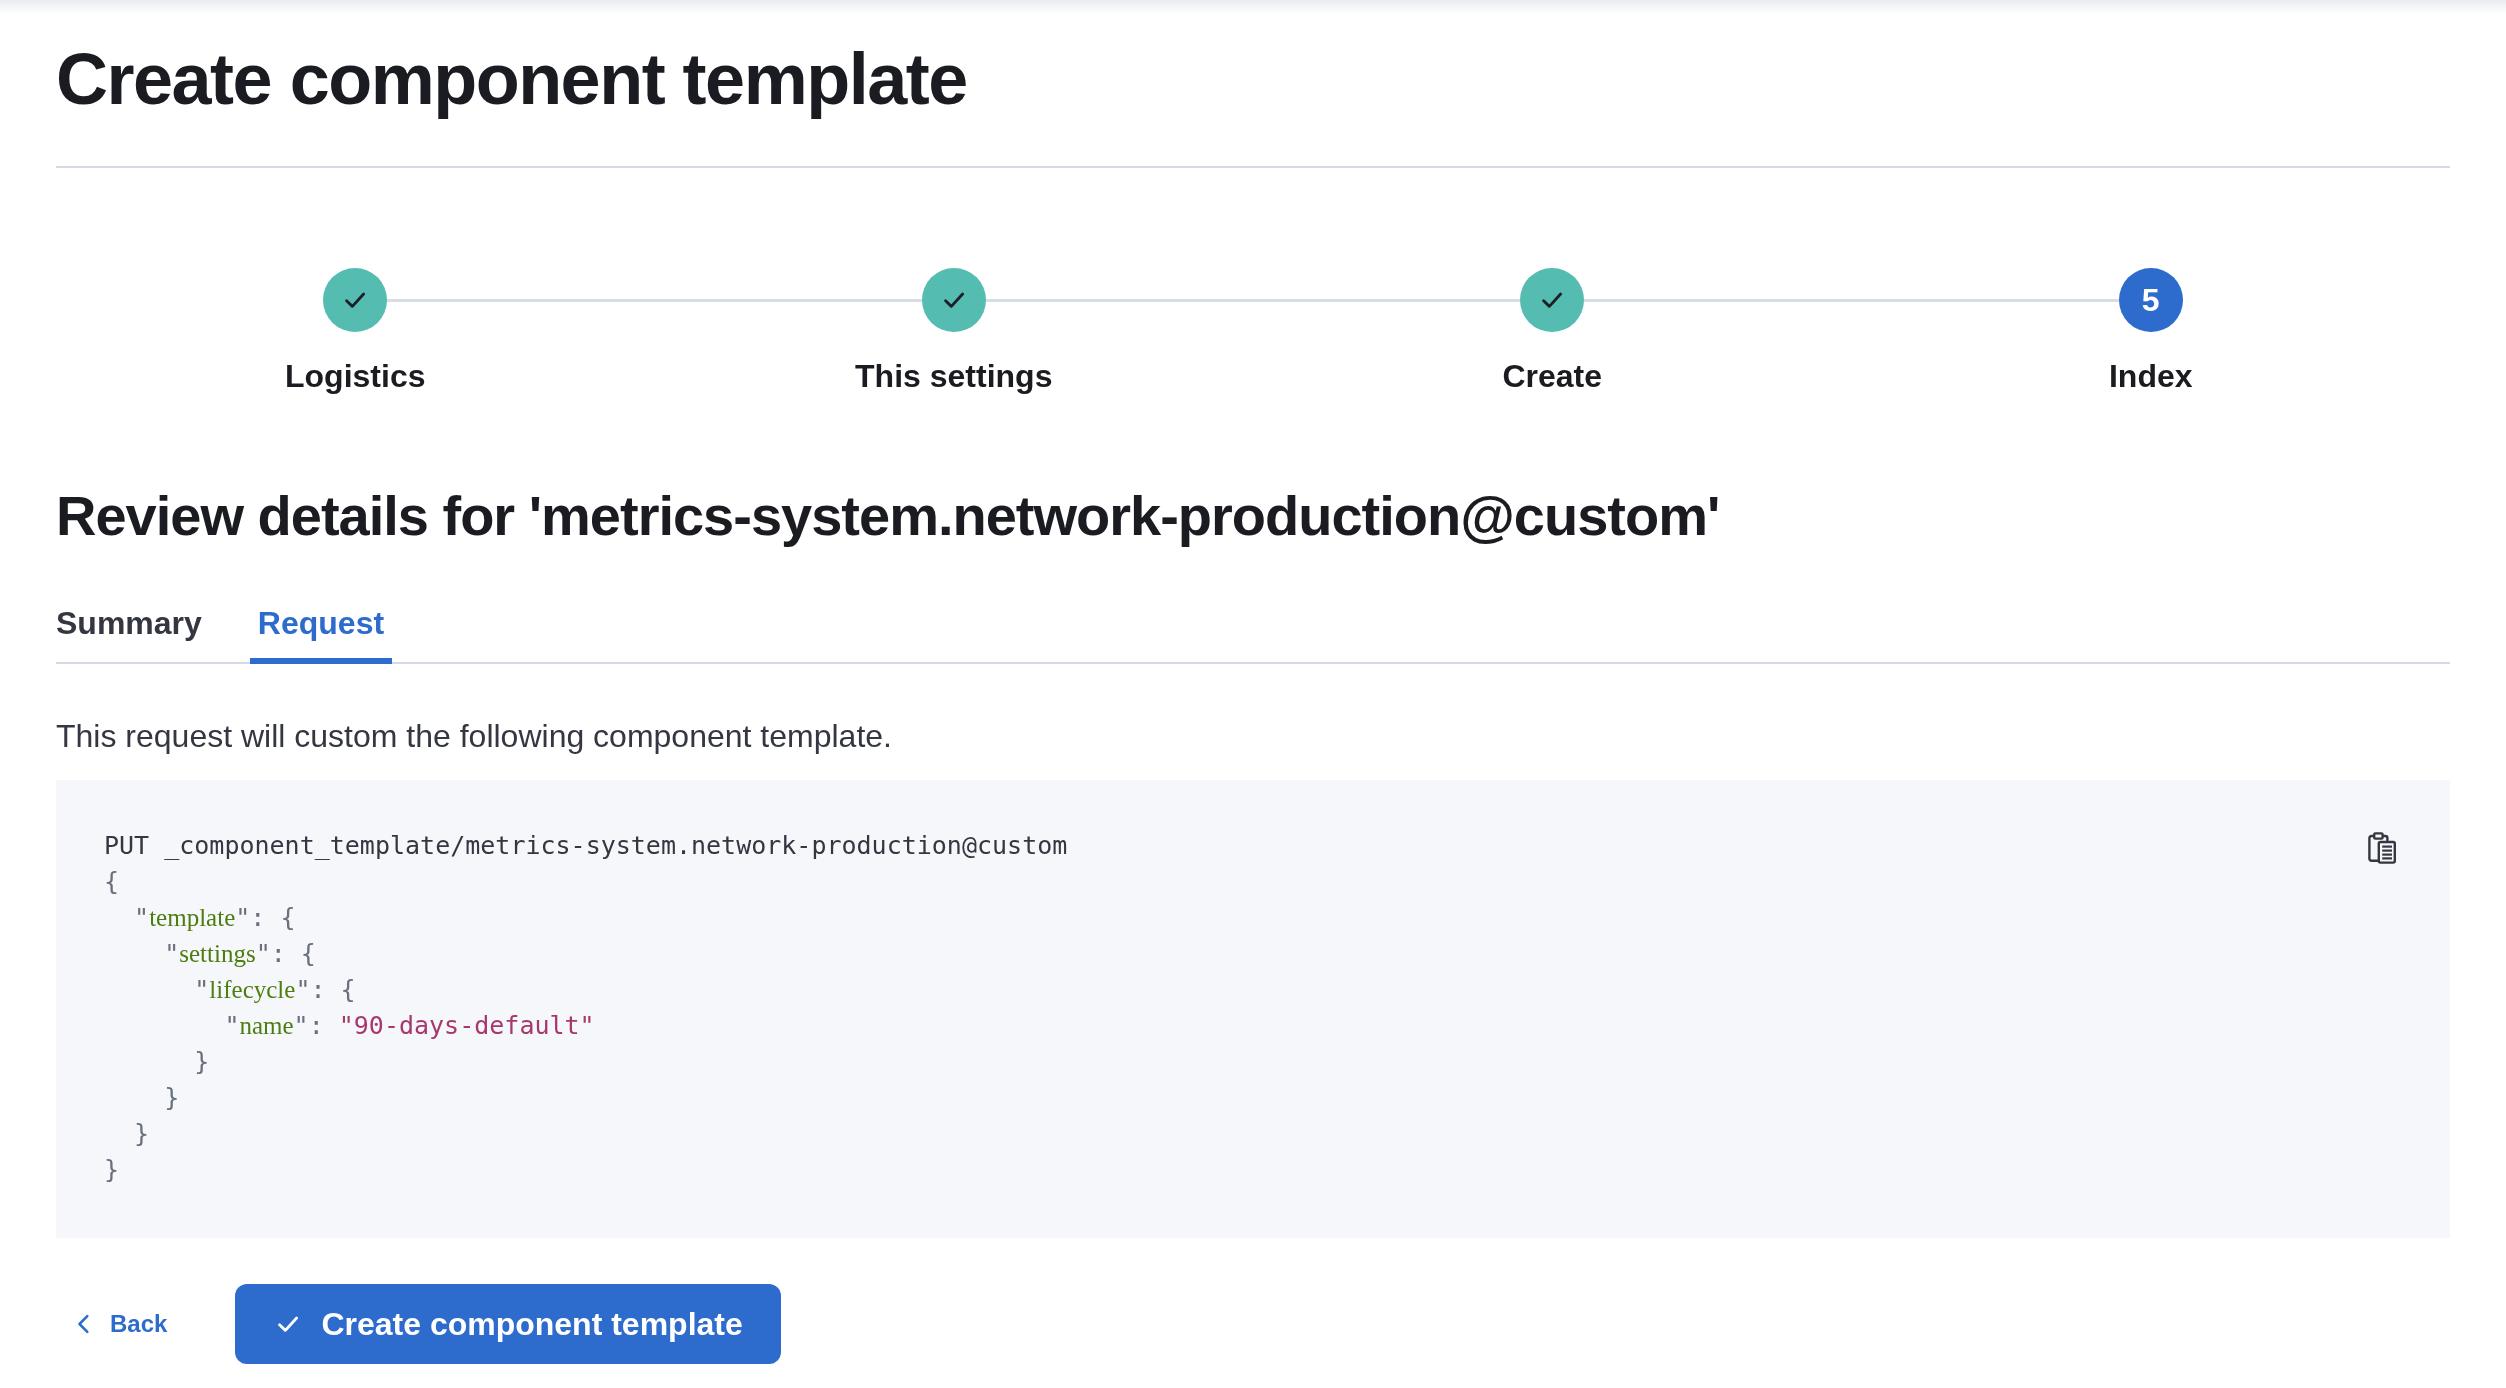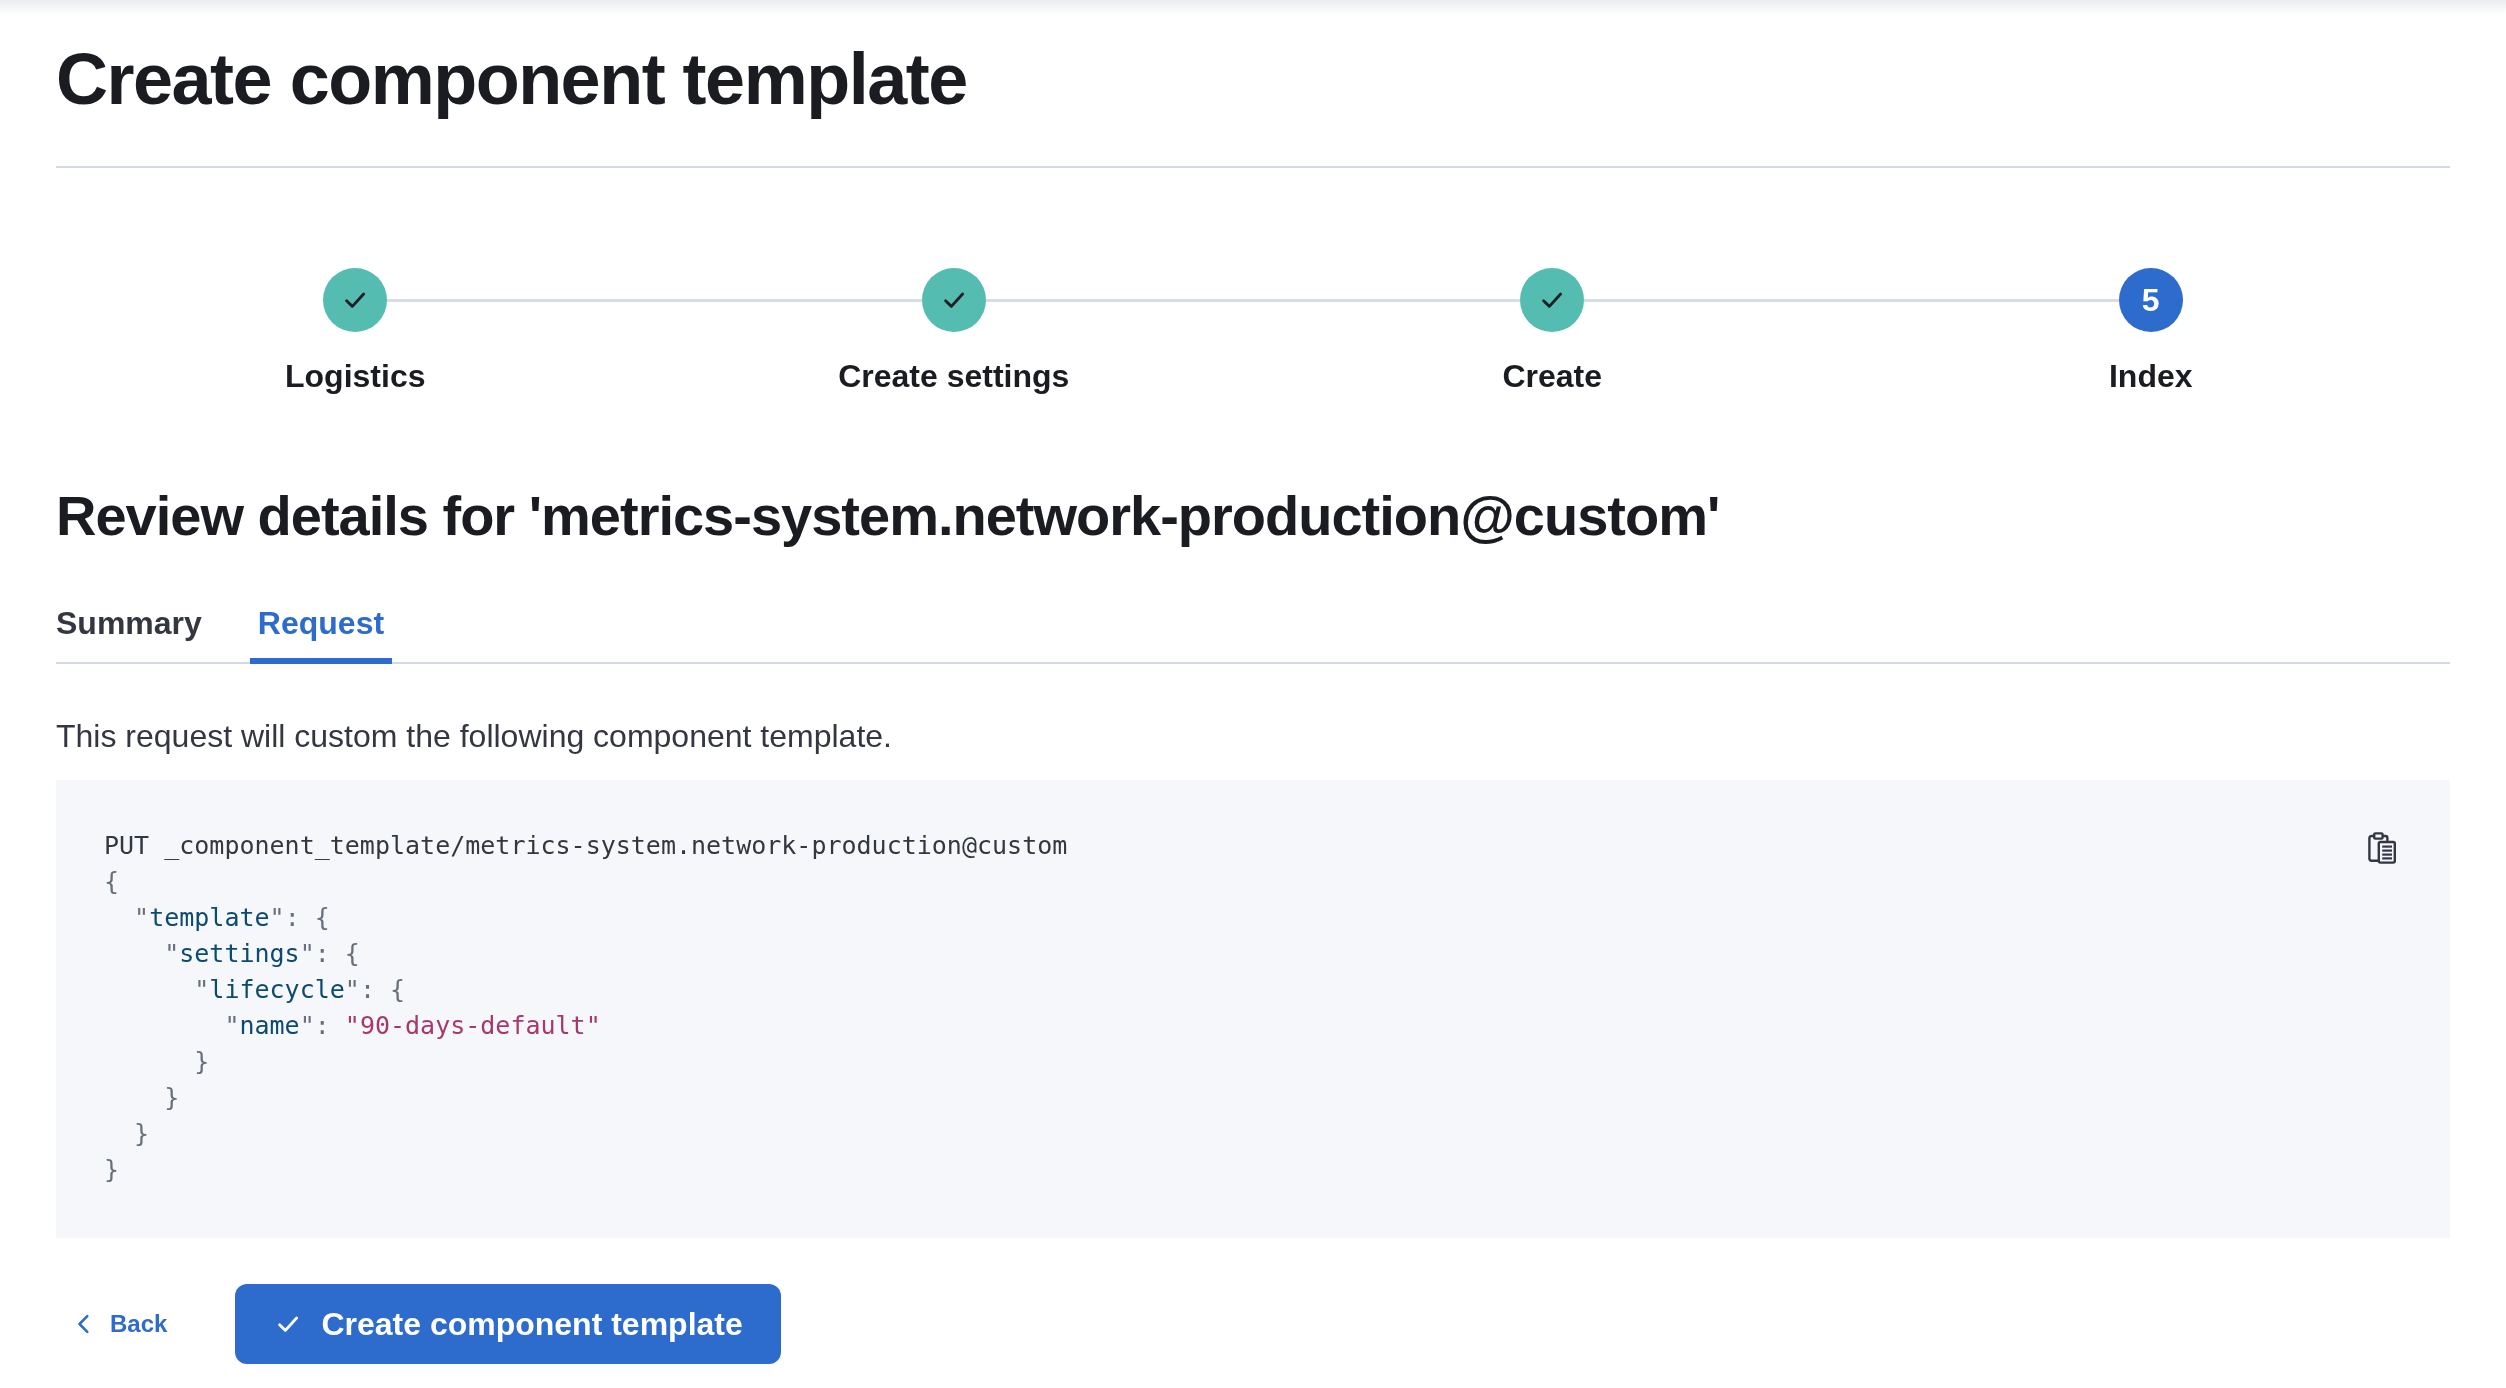--- a/index.html
+++ b/index.html
@@ -44,21 +44,21 @@
     background:var(--primary);}
   
   p.description{margin:48px 0 0;font-size:32px;line-height:48px;color:var(--body);}
   
   .code-block{position:relative;margin-top:20px;background:var(--code-bg);
     padding:48px 48px 50px;box-sizing:border-box;}
   .code-block pre{margin:0;font-family:"DejaVu Sans Mono","Liberation Mono",monospace;
     font-size:25px;line-height:36px;color:var(--body);}
   .code-line{white-space:pre;}
   .tok-p{color:var(--subdued);}
-  .tok-k{color:#0c4a6e;}
+  .tok-k{color:#4d7c0f;font-family:Liberation Serif, serif;}
   .tok-s{color:var(--string);}
   .tok-n{color:var(--body);}
   .copy-btn{position:absolute;top:52px;right:52px;width:32px;height:32px;cursor:pointer;
     background:none;border:none;padding:0;}
   
   .footer{display:flex;align-items:center;margin-top:46px;}
   .back-btn{display:flex;align-items:center;gap:14px;padding:0 16px;height:80px;cursor:pointer;
     background:none;border:none;color:var(--primary);font-family:inherit;}
   .back-label{font-size:24px;font-weight:600;color:var(--primary);}
   .create-btn{display:flex;align-items:center;gap:18px;margin-left:52px;height:80px;
@@ -87,21 +87,21 @@
         <div class="step-label">Logistics</div>
       </div>
       <div class="step clickable">
         <div class="step-circle">
           <span class="icon">
             <svg width="30" height="30" viewBox="0 0 16 16">
               <path d="M3.5 8.4 L6.6 11.4 L12.6 4.8" fill="none" stroke="#1C1F26" stroke-width="1.5" stroke-linecap="round" stroke-linejoin="round"></path>
             </svg>
           </span>
         </div>
-        <div class="step-label">Create settings</div>
+        <div class="step-label">This settings</div>
       </div>
       <div class="step clickable">
         <div class="step-circle">
           <span class="icon">
             <svg width="30" height="30" viewBox="0 0 16 16">
               <path d="M3.5 8.4 L6.6 11.4 L12.6 4.8" fill="none" stroke="#1C1F26" stroke-width="1.5" stroke-linecap="round" stroke-linejoin="round"></path>
             </svg>
           </span>
         </div>
         <div class="step-label">Create</div>

